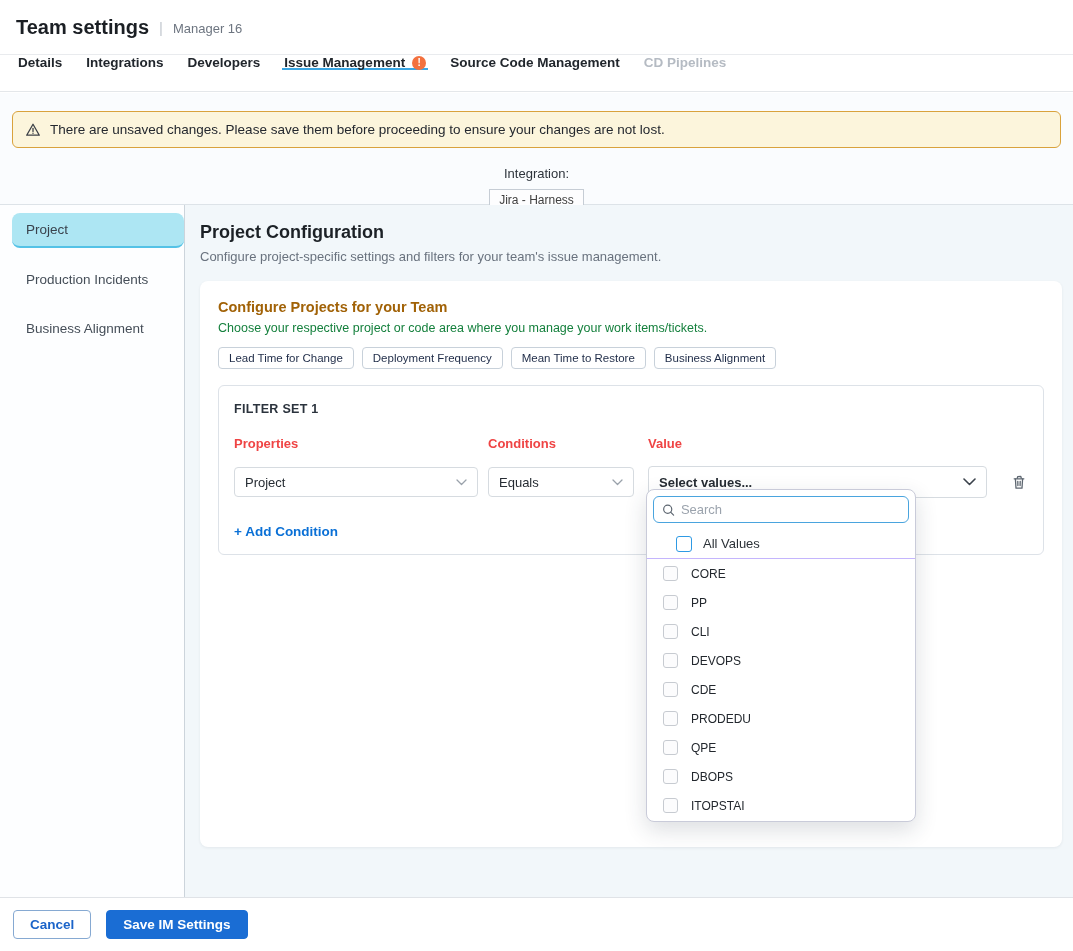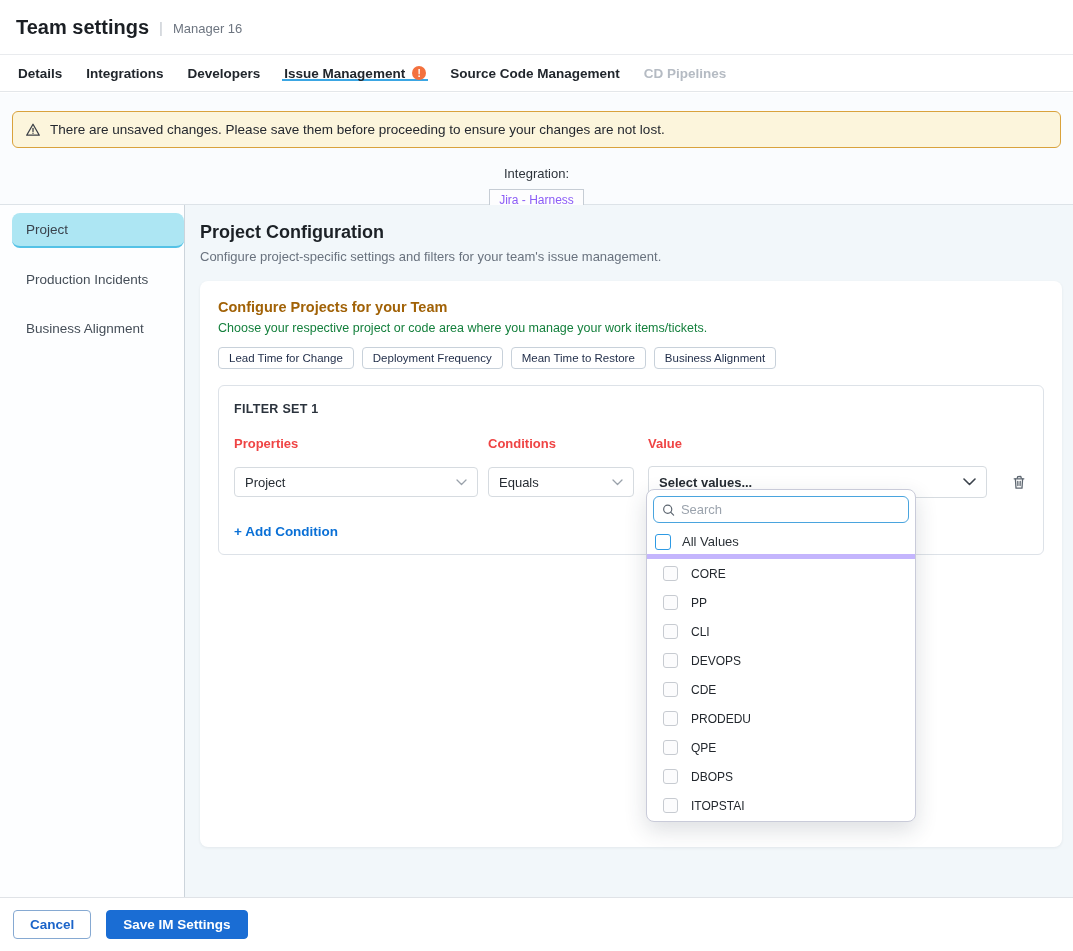--- a/index.html
+++ b/index.html
@@ -14,21 +14,21 @@
   .app-header {
     height:55px; display:flex; align-items:center; padding:0 16px;
     background:#fff; border-bottom:1px solid #e9ebee;
   }
   .app-header h1 { font-size:20px; font-weight:700; color:#1b1f24; }
   .title-sep { color:#c3c9cf; margin:0 10px; font-size:15px; font-weight:400; }
   .app-sub { font-size:13px; color:#6d7580; padding-top:2px; }
 
   
   .tab-bar {
-    height:37px; display:flex; align-items:center; gap:20px;
+    height:37px; display:flex; align-items:flex-start; gap:20px;
     padding:0 16px; background:#fff; border-bottom:1px solid #e4e7ea;
   }
   .tab {
     display:flex; align-items:center; font-size:13.5px; font-weight:700;
     color:#21262c; padding:0 2px; cursor:pointer;
   }
   .tab.active { box-shadow: inset 0 -2px 0 #3ba6e3; }
   .tab.disabled { color:#b5bbc3; cursor:default; }
   .tab-badge {
     width:14px; height:14px; border-radius:50%; background:#f3713e;
@@ -45,21 +45,21 @@
     display:flex; align-items:center; gap:9px; padding:0 12px;
     font-size:13.5px; color:#24282f;
   }
 
   .integration-row {
     margin-top:18px; padding:0 13px; height:25px;
     display:flex; align-items:center; gap:8px; font-size:13px; color:#2d333b;flex-direction:column;
   }
   .integration-chip {
     border:1px solid #c6cdd5; border-radius:0; background:#fdfdfe;
-    padding:3px 9px; font-size:12px; color:#8b5cf6;
+    padding:3px 9px; font-size:12px; color:#404040;
   }
 
   
   .content-row {
     margin-top:13px; border-top:1px solid #dde3e8;
     display:flex; height:705px; background:#fdfeff;
   }
   .sidebar { width:185px; border-right:1px solid #ccd4db; background:#fdfeff; padding-top:8px; }
   .side-item {
     height:35px; display:flex; align-items:center; padding-left:26px;
@@ -119,21 +119,21 @@
   .search-wrap {
     margin:6px; height:27px; border:1.5px solid #4aa4de; border-radius:6px;
     display:flex; align-items:center; padding:0 8px; gap:6px; background:#fff;
   }
   .search-wrap input {
     border:none; outline:none; font-size:13px; color:#333a41; width:100%;
     font-family:"Liberation Sans", sans-serif; background:transparent;
   }
   .search-wrap input::placeholder { color:#9ba3ad; }
   .dd-row { display:flex; align-items:center; cursor:pointer; }
-  .dd-row.all { height:30px; gap:11px; padding:0 8px; border-bottom:5px solid #c4b5fd; font-size:13px; color:#2c3238; }
+  .dd-row.all { height:30px; gap:11px; padding:0 29px; border-bottom:1px solid #c4b5fd; font-size:13px; color:#2c3238; }
   .dd-row.option { height:29px; gap:13px; padding:0 10px 0 16px; font-size:12px; color:#23282e; }
   .checkbox {
     width:16px; height:16px; border:1.5px solid #2e9ae4; border-radius:3px;
     background:#fff; flex:0 0 auto;
   }
   .checkbox.sm { width:15px; height:15px; border:1px solid #c7cbd1; background:#fcfcfd; }
 
   
   .footer {
     position:absolute; bottom:0; left:0; right:0; height:54px; background:#fff;

